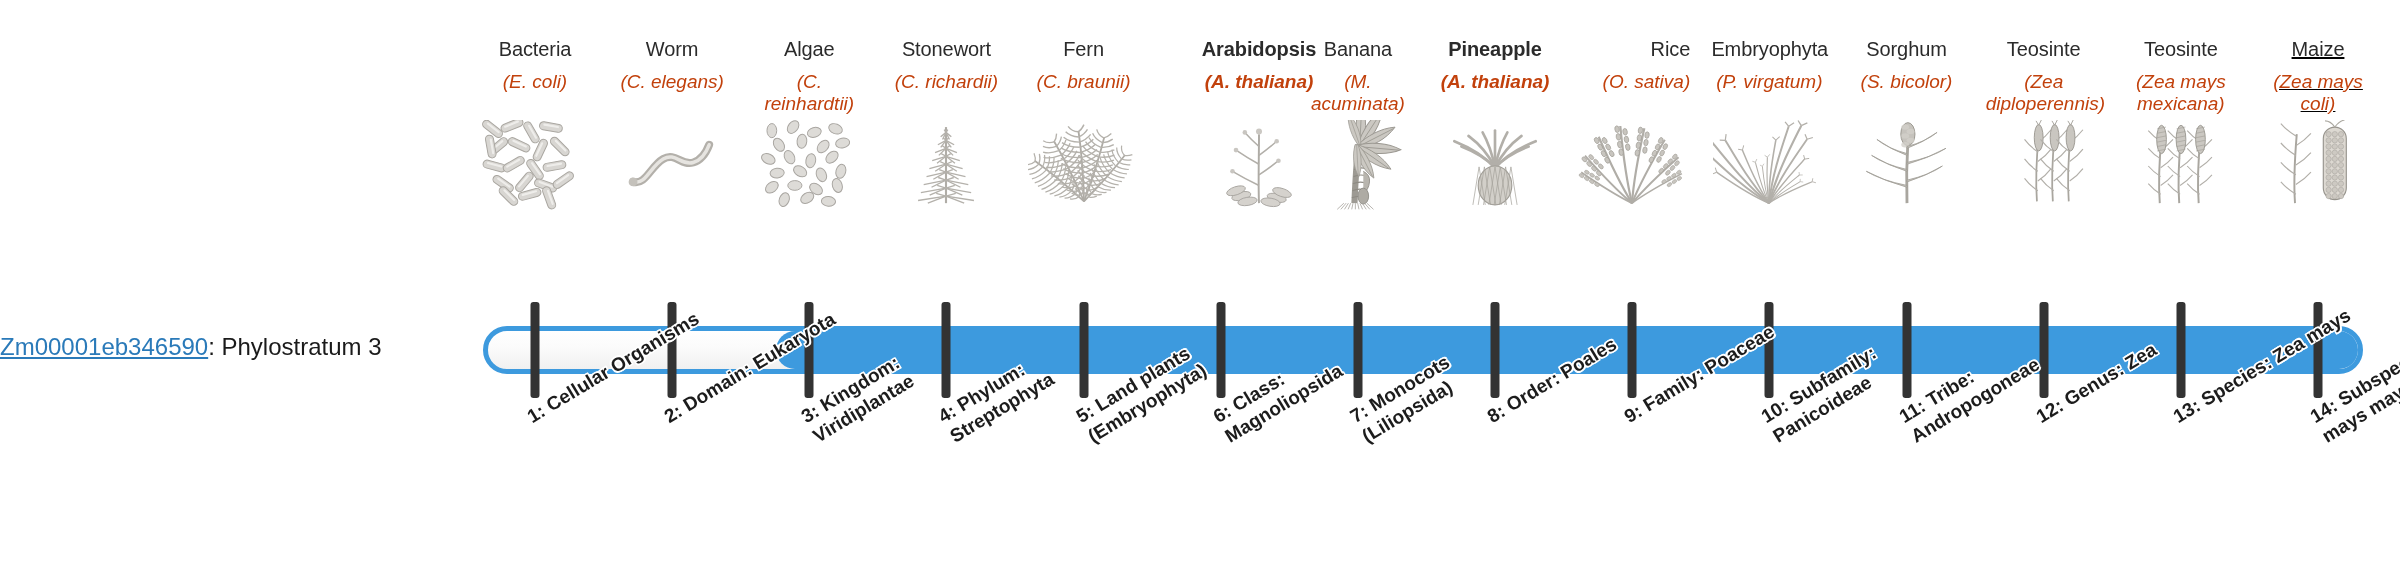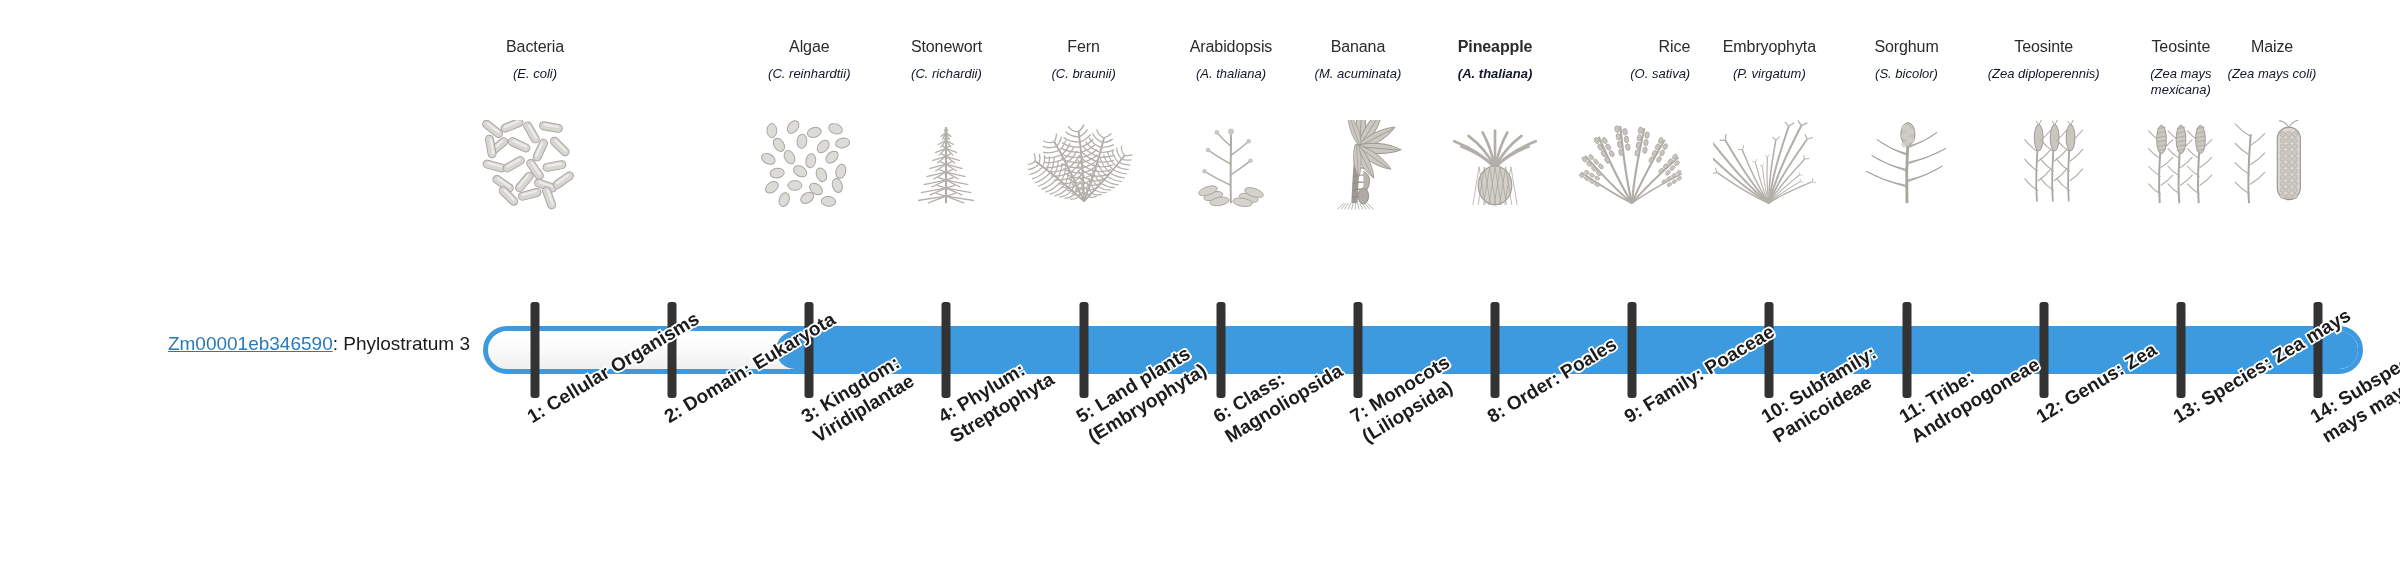--- a/index.html
+++ b/index.html
@@ -15,22 +15,22 @@
     background: #ffffff;
     overflow: hidden;
   }
 
   
   .gene-label {
     position: absolute;
     left: 0px;
     top: 333px;
     width: 470px;
-    text-align: right;
-    font-size: 19px;
+    text-align: left;
+    font-size: 24px;
     color: #1a1a1a;
     white-space: nowrap;
   }
   .gene-link {
     color: #2a7ab9;
     text-decoration: underline;
     cursor: pointer;
   }
 
   
@@ -41,30 +41,30 @@
     width: 1880px;
     height: 255px;
   }
   .species {
     position: absolute;
     top: 0;
     width: 116px;
     text-align: center;
   }
   .sp-common {
-    font-size: 16px;
+    font-size: 20px;
     color: #2b2b2b;
     line-height: 1.15;
     letter-spacing: -0.1px;
   }
   .sp-sci {
     margin-top: 10px;
-    font-size: 13px;
+    font-size: 19px;
     font-style: italic;
-    color: #0f172a;
+    color: #c2410c;
     line-height: 1.18;
   }
   .sp-art {
     position: absolute;
     left: 50%;
     transform: translateX(-50%);
     top: 82px;
     width: 112px;
     height: 92px;
   }
@@ -224,20 +224,31 @@
                 <rect x="-9" y="-2.6" width="18" height="2.4" rx="1.2" fill="#f2f1ef" opacity="0.85"></rect>
               </g>
             <g transform="translate(26,86) rotate(45)">
                 <rect x="-13" y="-4.5" width="26" height="9" rx="4.5" fill="#d8d6d2" stroke="#a9a6a0" stroke-width="1.1"></rect>
                 <rect x="-9" y="-2.6" width="18" height="2.4" rx="1.2" fill="#f2f1ef" opacity="0.85"></rect>
               </g>
             <g transform="translate(72,88) rotate(70)">
                 <rect x="-13" y="-4.5" width="26" height="9" rx="4.5" fill="#d8d6d2" stroke="#a9a6a0" stroke-width="1.1"></rect>
                 <rect x="-9" y="-2.6" width="18" height="2.4" rx="1.2" fill="#f2f1ef" opacity="0.85"></rect>
               </g>
+          </svg>
+     </div>
+      </div>
+      <div class="species" style="left: 131.154px;">
+        <div class="sp-common">Worm</div>
+     <div class="sp-sci">(C. elegans)</div>
+     <div class="sp-art">
+       <svg viewBox="0 0 112 104" xmlns="http://www.w3.org/2000/svg">
+      <path d="M12 70 C 26 74, 32 52, 46 44 C 60 36, 66 52, 80 48 C 90 45, 95 36, 98 28" fill="none" stroke="#b3b0aa" stroke-width="9" stroke-linecap="round"></path>
+      <path d="M12 70 C 26 74, 32 52, 46 44 C 60 36, 66 52, 80 48 C 90 45, 95 36, 98 28" fill="none" stroke="#e6e4e0" stroke-width="4" stroke-linecap="round"></path>
+      <circle cx="12" cy="70" r="5" fill="#c4c1bb"></circle>
           </svg>
      </div>
       </div>
       <div class="species" style="left: 268.308px;">
         <div class="sp-common">Algae</div>
      <div class="sp-sci">(C. reinhardtii)</div>
      <div class="sp-art">
        <svg viewBox="0 0 112 104" xmlns="http://www.w3.org/2000/svg">
             <ellipse cx="14" cy="12" rx="8" ry="5.5" transform="rotate(-90 14 12)" fill="#dddbd7" stroke="#a8a5a0" stroke-width="1.1"></ellipse>
             <ellipse cx="38" cy="8" rx="8" ry="5.5" transform="rotate(-53 38 8)" fill="#dddbd7" stroke="#a8a5a0" stroke-width="1.1"></ellipse>
@@ -492,21 +503,21 @@
                 <path d="M56 86 L24.4 91"></path>
               <path d="M56 86 L87.6 91"></path>
                 <path d="M56 86 L35.459999999999994 94"></path>
               <path d="M56 86 L76.54 94"></path>
                 <path d="M56 86 L44.94 83"></path>
               <path d="M56 86 L67.06 83"></path>
               </g>
           </svg>
      </div>
       </div>
-      <div class="species" style="left: 690px;">
+      <div class="species" style="left: 718px; font-weight: bold;">
         <div class="sp-common">Arabidopsis</div>
      <div class="sp-sci">(A. thaliana)</div>
      <div class="sp-art">
        <svg viewBox="0 0 112 104" xmlns="http://www.w3.org/2000/svg">
             <path d="M56 94 C 55 70, 56 44, 56 16" stroke="#aeaba5" stroke-width="2.2" fill="none"></path>
             <path d="M56 74 q -16.5 -8, -30 -16" stroke="#b2afa9" stroke-width="1.7" fill="none"></path>
               <circle cx="26" cy="58" r="2.6" fill="#c9c6c1"></circle>
             <path d="M56 62 q 12.100000000000001 -8, 22 -16" stroke="#b2afa9" stroke-width="1.7" fill="none"></path>
               <circle cx="78" cy="46" r="2.6" fill="#c9c6c1"></circle>
             <path d="M56 50 q -14.3 -8, -26 -16" stroke="#b2afa9" stroke-width="1.7" fill="none"></path>
@@ -892,21 +903,21 @@
               <path d="M3 10 L13 8" stroke="#a19e97" stroke-width="0.7"></path>
               <path d="M3 15 L13 13" stroke="#a19e97" stroke-width="0.7"></path>
               <path d="M3 20 L13 18" stroke="#a19e97" stroke-width="0.7"></path>
               <path d="M3 25 L13 23" stroke="#a19e97" stroke-width="0.7"></path>
               <path d="M3 30 L13 28" stroke="#a19e97" stroke-width="0.7"></path>
               <path d="M3 35 L13 33" stroke="#a19e97" stroke-width="0.7"></path>
             </g>
           </svg>
      </div>
       </div>
-      <div class="species" style="left: 1731px;">
+      <div class="species" style="left: 1777px; text-decoration: underline;">
         <div class="sp-common">Maize</div>
      <div class="sp-sci">(Zea mays coli)</div>
      <div class="sp-art">
        <svg viewBox="0 0 112 104" xmlns="http://www.w3.org/2000/svg">
             <g transform="translate(20,0)">
         <path d="M10 94 C 8 66, 10 40, 12 16" stroke="#a9a69f" stroke-width="2.2" fill="none"></path>
               <path d="M11 84 q -10 -6, -17 -14" stroke="#b2afa9" stroke-width="1.3" fill="none"></path>
               <path d="M11 73 q 10 -6, 17 -14" stroke="#b2afa9" stroke-width="1.3" fill="none"></path>
               <path d="M11 62 q -10 -6, -17 -14" stroke="#b2afa9" stroke-width="1.3" fill="none"></path>
               <path d="M11 51 q 10 -6, 17 -14" stroke="#b2afa9" stroke-width="1.3" fill="none"></path>

